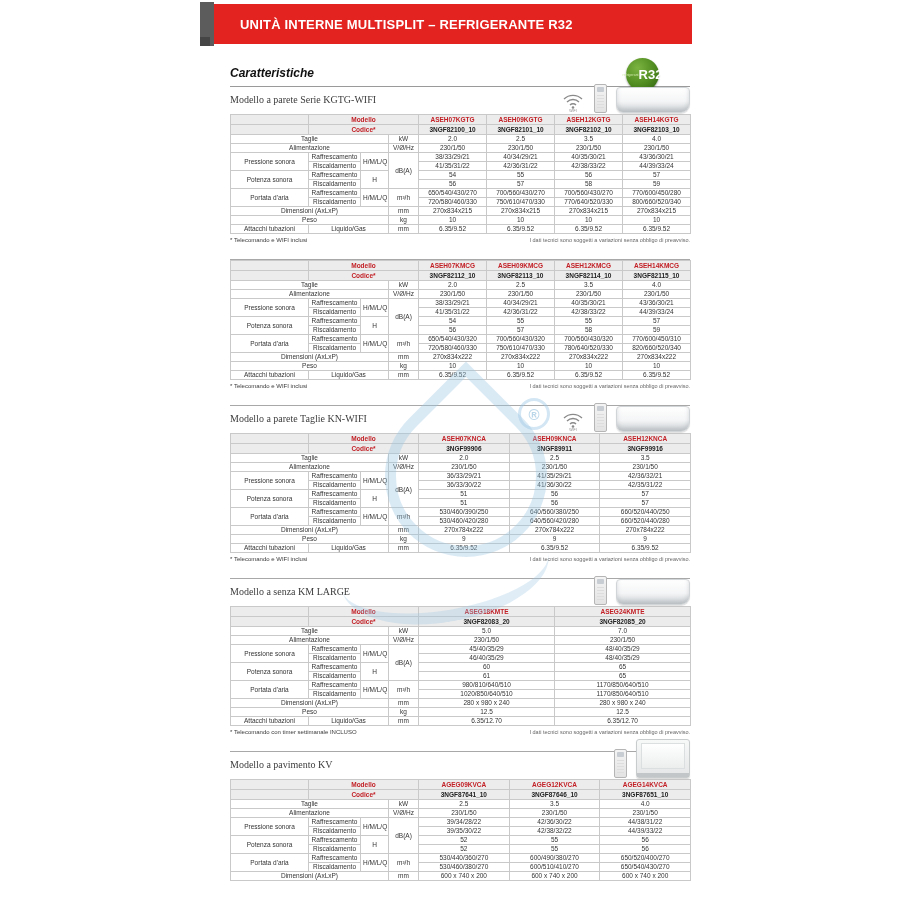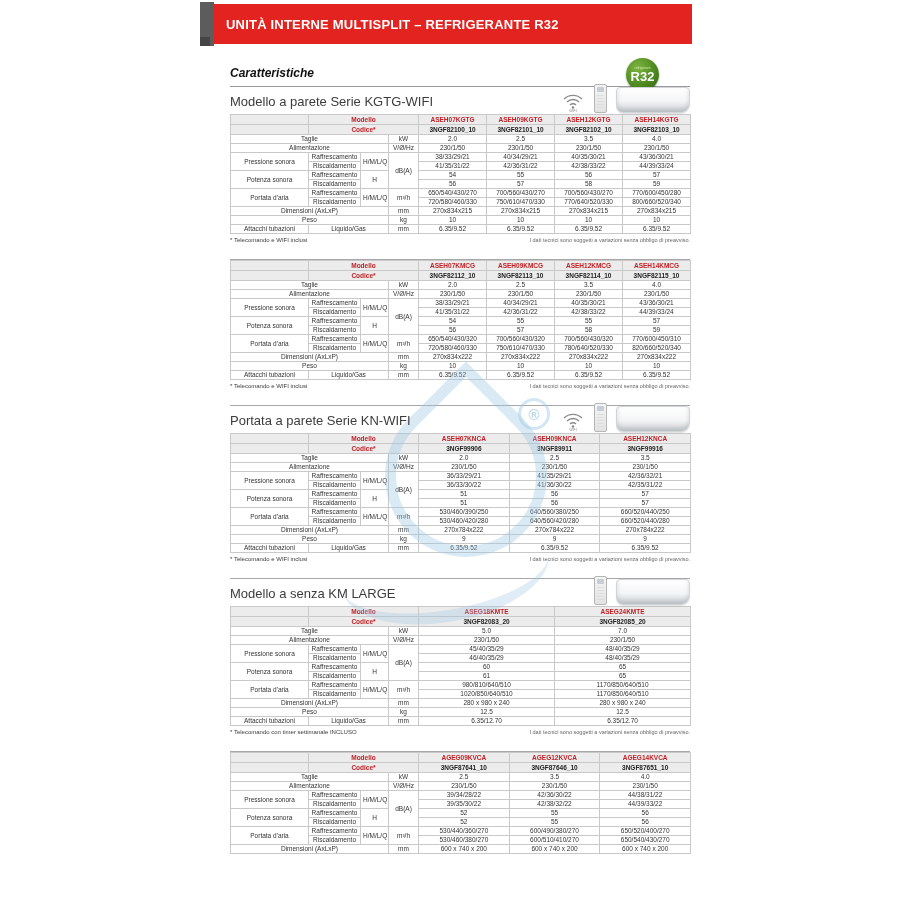--- a/index.html
+++ b/index.html
@@ -3,37 +3,37 @@
 <meta charset="utf-8">
 <style>
   html,body{margin:0;padding:0;background:#fff;}
   body{width:900px;height:900px;position:relative;font-family:"Liberation Sans",sans-serif;overflow:hidden;}
   .page{position:absolute;left:200px;top:0;width:500px;height:900px;background:#fff;}
 
   
   .banner-tab{position:absolute;left:0;top:2px;width:14px;height:44px;background:#5c5c5c;}
   .banner-tab::after{content:"";position:absolute;left:0;bottom:0;width:10px;height:9px;background:#454545;}
   .banner{position:absolute;left:14px;top:4px;width:478px;height:40px;background:#e2231f;display:flex;align-items:center;}
-  .banner span{color:#fff;font-weight:bold;font-size:13px;letter-spacing:.2px;padding-left:12px;}
+  .banner span{color:#fff;font-weight:bold;font-size:13px;letter-spacing:.2px;padding-left:26px;}
 
   
   .r32{position:absolute;top:58px;right:41px;width:33px;height:33px;border-radius:50%;
        background:radial-gradient(circle at 35% 30%,#7cb440 0%,#4e8a1f 55%,#2e5c10 100%);
-       display:flex;flex-direction:column;align-items:center;justify-content:center;box-shadow:0 1px 2px rgba(0,0,0,.4);}
+       display:flex;align-items:center;justify-content:center;box-shadow:0 1px 2px rgba(0,0,0,.4);}
   .r32 .tiny{font-size:3.5px;color:#cfe8a8;line-height:4px;}
   .r32 .big{font-size:13px;font-weight:bold;color:#fff;line-height:13px;}
 
   
   .char{margin:66px 10px 0 30px;width:460px;font-size:12px;font-weight:bold;font-style:italic;color:#111;
         border-bottom:1px solid #9a9a9a;padding-bottom:6px;}
 
   .section{margin:0 10px 0 30px;width:460px;}
   .section.ruled{border-top:1px solid #a8a8a8;}
   .sec-head{position:relative;height:27px;}
-  .sec-title{position:absolute;left:0;top:7px;font-size:13px;color:#3c3c3c;}
+  .sec-title{position:absolute;left:0;top:7px;font-size:10px;color:#3c3c3c;font-family:Liberation Serif, serif;}
   .icons{position:absolute;right:0;bottom:1px;display:flex;align-items:flex-end;gap:9px;}
 
   
   .ic-wifi{width:24px;height:22px;position:relative;}
   .ic-wifi svg{position:absolute;left:0;top:0;}
   .ic-wifi .wl{position:absolute;bottom:0;width:100%;text-align:center;font-size:3.5px;color:#8a8a8a;}
   
   .ic-remote{width:11px;height:27px;background:linear-gradient(#f4f4f4,#e3e3e3);border:1px solid #b5b5b5;border-radius:2px;position:relative;}
   .ic-remote::before{content:"";position:absolute;left:2px;top:2px;right:2px;height:5px;background:#c7cdd2;border-radius:1px;}
   .ic-remote::after{content:"";position:absolute;left:2px;top:10px;right:2px;bottom:3px;
@@ -360,21 +360,21 @@
             </tr>
           </tbody>
         </table>
         <div class="foot">
           <span class="fl">* Telecomando e WIFI inclusi</span>
           <span class="fr">I dati tecnici sono soggetti a variazioni senza obbligo di preavviso.</span>
         </div>
       </div>
       <div class="section ruled">
         <div class="sec-head">
-          <div class="sec-title">Portata a parete Serie KN-WIFI</div>
+          <div class="sec-title">Modello a parete Taglie KN-WIFI</div>
           <div class="icons">
             <span class="ic-wifi">
               <svg width="24" height="18" viewBox="0 0 24 18">
                 <path d="M3 8 A 13 13 0 0 1 21 8" fill="none" stroke="#8a8a8a" stroke-width="1.3"></path>
                 <path d="M6 11 A 8.5 8.5 0 0 1 18 11" fill="none" stroke="#8a8a8a" stroke-width="1.3"></path>
                 <path d="M9 14 A 4.2 4.2 0 0 1 15 14" fill="none" stroke="#8a8a8a" stroke-width="1.3"></path>
                 <circle cx="12" cy="16.5" r="1.3" fill="#8a8a8a"></circle>
               </svg>
               <span class="wl">WIFI</span>
             </span>
@@ -594,20 +594,27 @@
               <td>6.35/12.70</td>
             </tr>
           </tbody>
         </table>
         <div class="foot">
           <span class="fl">* Telecomando con timer settimanale INCLUSO</span>
           <span class="fr">I dati tecnici sono soggetti a variazioni senza obbligo di preavviso.</span>
         </div>
       </div>
       <div class="section ruled">
+        <div class="sec-head">
+          <div class="sec-title">Modello a pavimento KV</div>
+          <div class="icons">
+            <span class="ic-remote"></span>
+            <span class="ic-floor"></span>
+          </div>
+        </div>
         <table class="spec">
           <colgroup>
             <col style="width: 78px;">
             <col style="width: 52px;">
             <col style="width: 28px;">
             <col style="width: 30px;">
             <col style="width: 90.6667px;">
             <col style="width: 90.6667px;">
             <col style="width: 90.6667px;">
           </colgroup>

